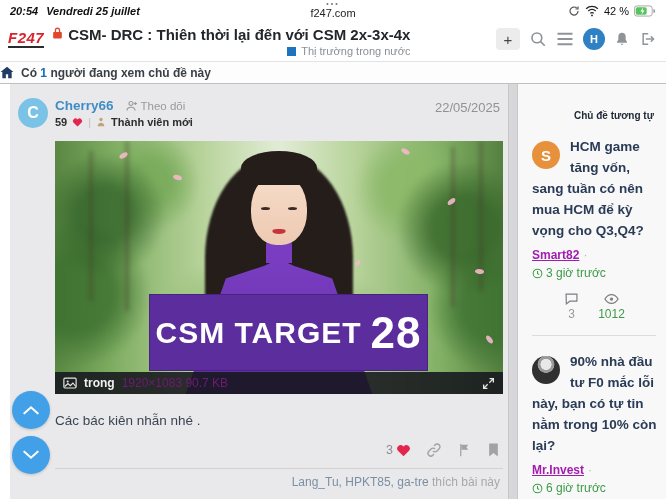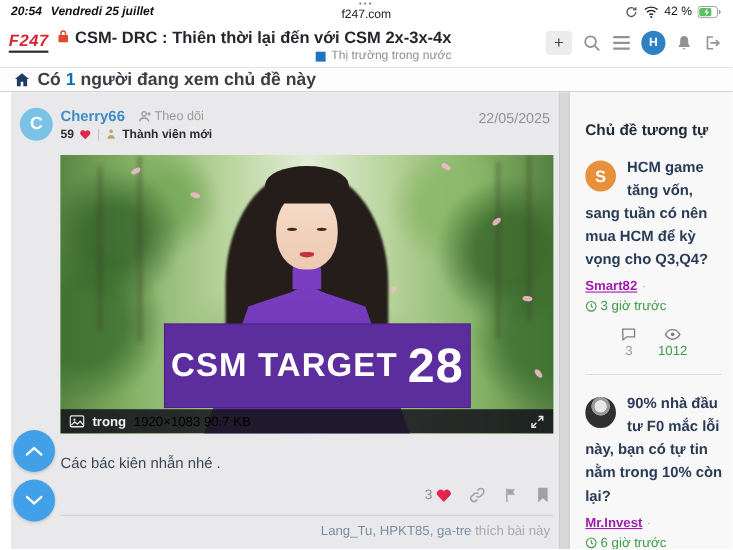--- a/index.html
+++ b/index.html
@@ -29,22 +29,22 @@
   .cat-square { width:9px; height:9px; background:#1e73be; }
   .cat-label { font-size:11px; color:#8a8f94; }
   .header-icons { margin-left:auto; display:flex; align-items:center; gap:9px; padding-top:2px; }
   .plus-btn { width:24px; height:22px; background:#ececec; border-radius:4px; display:flex;
     align-items:center; justify-content:center; font-size:15px; color:#444; }
   .hicon { color:#8f9398; }
   .avatar-h { width:22px; height:22px; border-radius:50%; background:#2f81c3; color:#fff;
     font-size:11px; font-weight:bold; display:flex; align-items:center; justify-content:center; }
 
   
-  .view-bar { height:22px; display:flex; align-items:center; gap:7px; padding-left:13px;
-    font-size:16px; font-weight:bold; color:#3a3f45; border-bottom:1px solid #bfbfbf; background:#fdfdfd; }
+  .view-bar { height:22px; display:flex; align-items:center; gap:7px; 
+    font-size:12px; font-weight:bold; color:#3a3f45; border-bottom:1px solid #bfbfbf; background:#fdfdfd; }
   .view-count { color:#0f6fb4; }
 
   
   .content { position:relative; display:flex; height:415px; background:#fff; }
   .gutter-left { width:10px; background:#fff; }
   .main-col { width:498px; background:#e9e9eb; position:relative; }
   .divider-strip { width:10px; background:#d7d7d9; border-left:1px solid #c8c8ca; border-right:1px solid #c8c8ca; }
   .sidebar { flex:1; background:#f8f8f9; padding:0 8px 0 14px; overflow:hidden; }
 
   
@@ -86,42 +86,42 @@
   .dress { position:absolute; left:50%; transform:translateX(-50%); top:118px; width:190px; height:140px;
     background:linear-gradient(#7a3dc2,#5c2f9e); clip-path:polygon(50% 0,58% 5%,78% 14%,100% 100%,0 100%,22% 14%,42% 5%); }
   .collar { position:absolute; left:50%; transform:translateX(-50%); top:100px; width:26px; height:22px; background:#7a3dc2; border-radius:4px 4px 0 0; }
   .banner { position:absolute; left:94px; top:153px; width:279px; height:77px; background:#5c2d9c;
     box-shadow:0 0 0 1px rgba(40,15,80,.35) inset; display:flex; align-items:center; justify-content:center; gap:9px; }
   .banner-text { color:#fff; font-weight:800; font-size:30px; letter-spacing:1px; }
   .banner-number { color:#fff; font-weight:800; font-size:44px; letter-spacing:1px; }
   .img-caption { position:absolute; left:0; right:0; bottom:0; height:22px; background:rgba(22,22,28,.88);
     display:flex; align-items:center; gap:7px; padding:0 8px; }
   .caption-label { color:#f0f0f0; font-weight:bold; font-size:12px; }
-  .caption-meta { color:#000000; font-size:12px; }
+  .caption-meta { color:#701a75; font-size:12px; }
   .expand { margin-left:auto; color:#e8e8e8; }
 
   .post-body { margin:19px 5px 0 45px; font-size:13.5px; color:#3a4654; }
 
   .reactions { display:flex; align-items:center; justify-content:flex-end; gap:15px; margin:14px 8px 0 0; color:#a2a2a6; }
   .reaction-count { font-size:12.5px; color:#8e8e92; display:flex; align-items:center; gap:3px; }
   .heart-big { color:#e2264d; }
 
   .post-divider { border-top:1px solid #d2d2d4; margin:10px 5px 0 45px; }
   .liked-by { text-align:right; margin:6px 8px 0 12px; font-size:12px; }
   .liked-names { color:#7b8fa3; }
   .liked-suffix { color:#a8a8ac; }
 
   
   .float-btn { position:absolute; left:12px; width:38px; height:38px; border-radius:50%;
     background:#42a0e8; display:flex; align-items:center; justify-content:center; color:#fff;
     box-shadow:0 1px 3px rgba(0,0,0,.18); }
   .float-up { top:307px; } .float-down { top:352px; }
 
   
-  .sb-heading { margin-top:26px; font-size:14px; font-weight:bold; color:#202b38; }
+  .sb-heading { margin-top:26px; font-size:10px; font-weight:bold; color:#202b38;margin-left:42px; }
   .sb-topic { margin-top:15px; overflow:hidden; }
   .sb-avatar { float:left; width:28px; height:28px; border-radius:50%; margin:5px 10px 2px 0;
     display:flex; align-items:center; justify-content:center; color:#fff; font-size:15px; font-weight:bold; }
   .sb-avatar.orange { background:#e8913c; }
   .sb-avatar.photo1 { background:radial-gradient(circle at 50% 30%,#e8e8e8 0 22%,#9a9a9a 24% 34%,#303030 36% 80%,#151515 82%); }
   .sb-title { font-size:13.5px; font-weight:bold; color:#2a3b55; line-height:21px; }
   .sb-meta { margin-top:7px; font-size:12px; display:flex; align-items:center; gap:4px; flex-wrap:wrap; }
   .sb-author { color:#a21caf; font-weight:bold;text-decoration:underline; }
   .sb-meta-dot { color:#b5b5b5; }
   .sb-time { color:#3d9a47; display:flex; align-items:center; gap:3px; }

